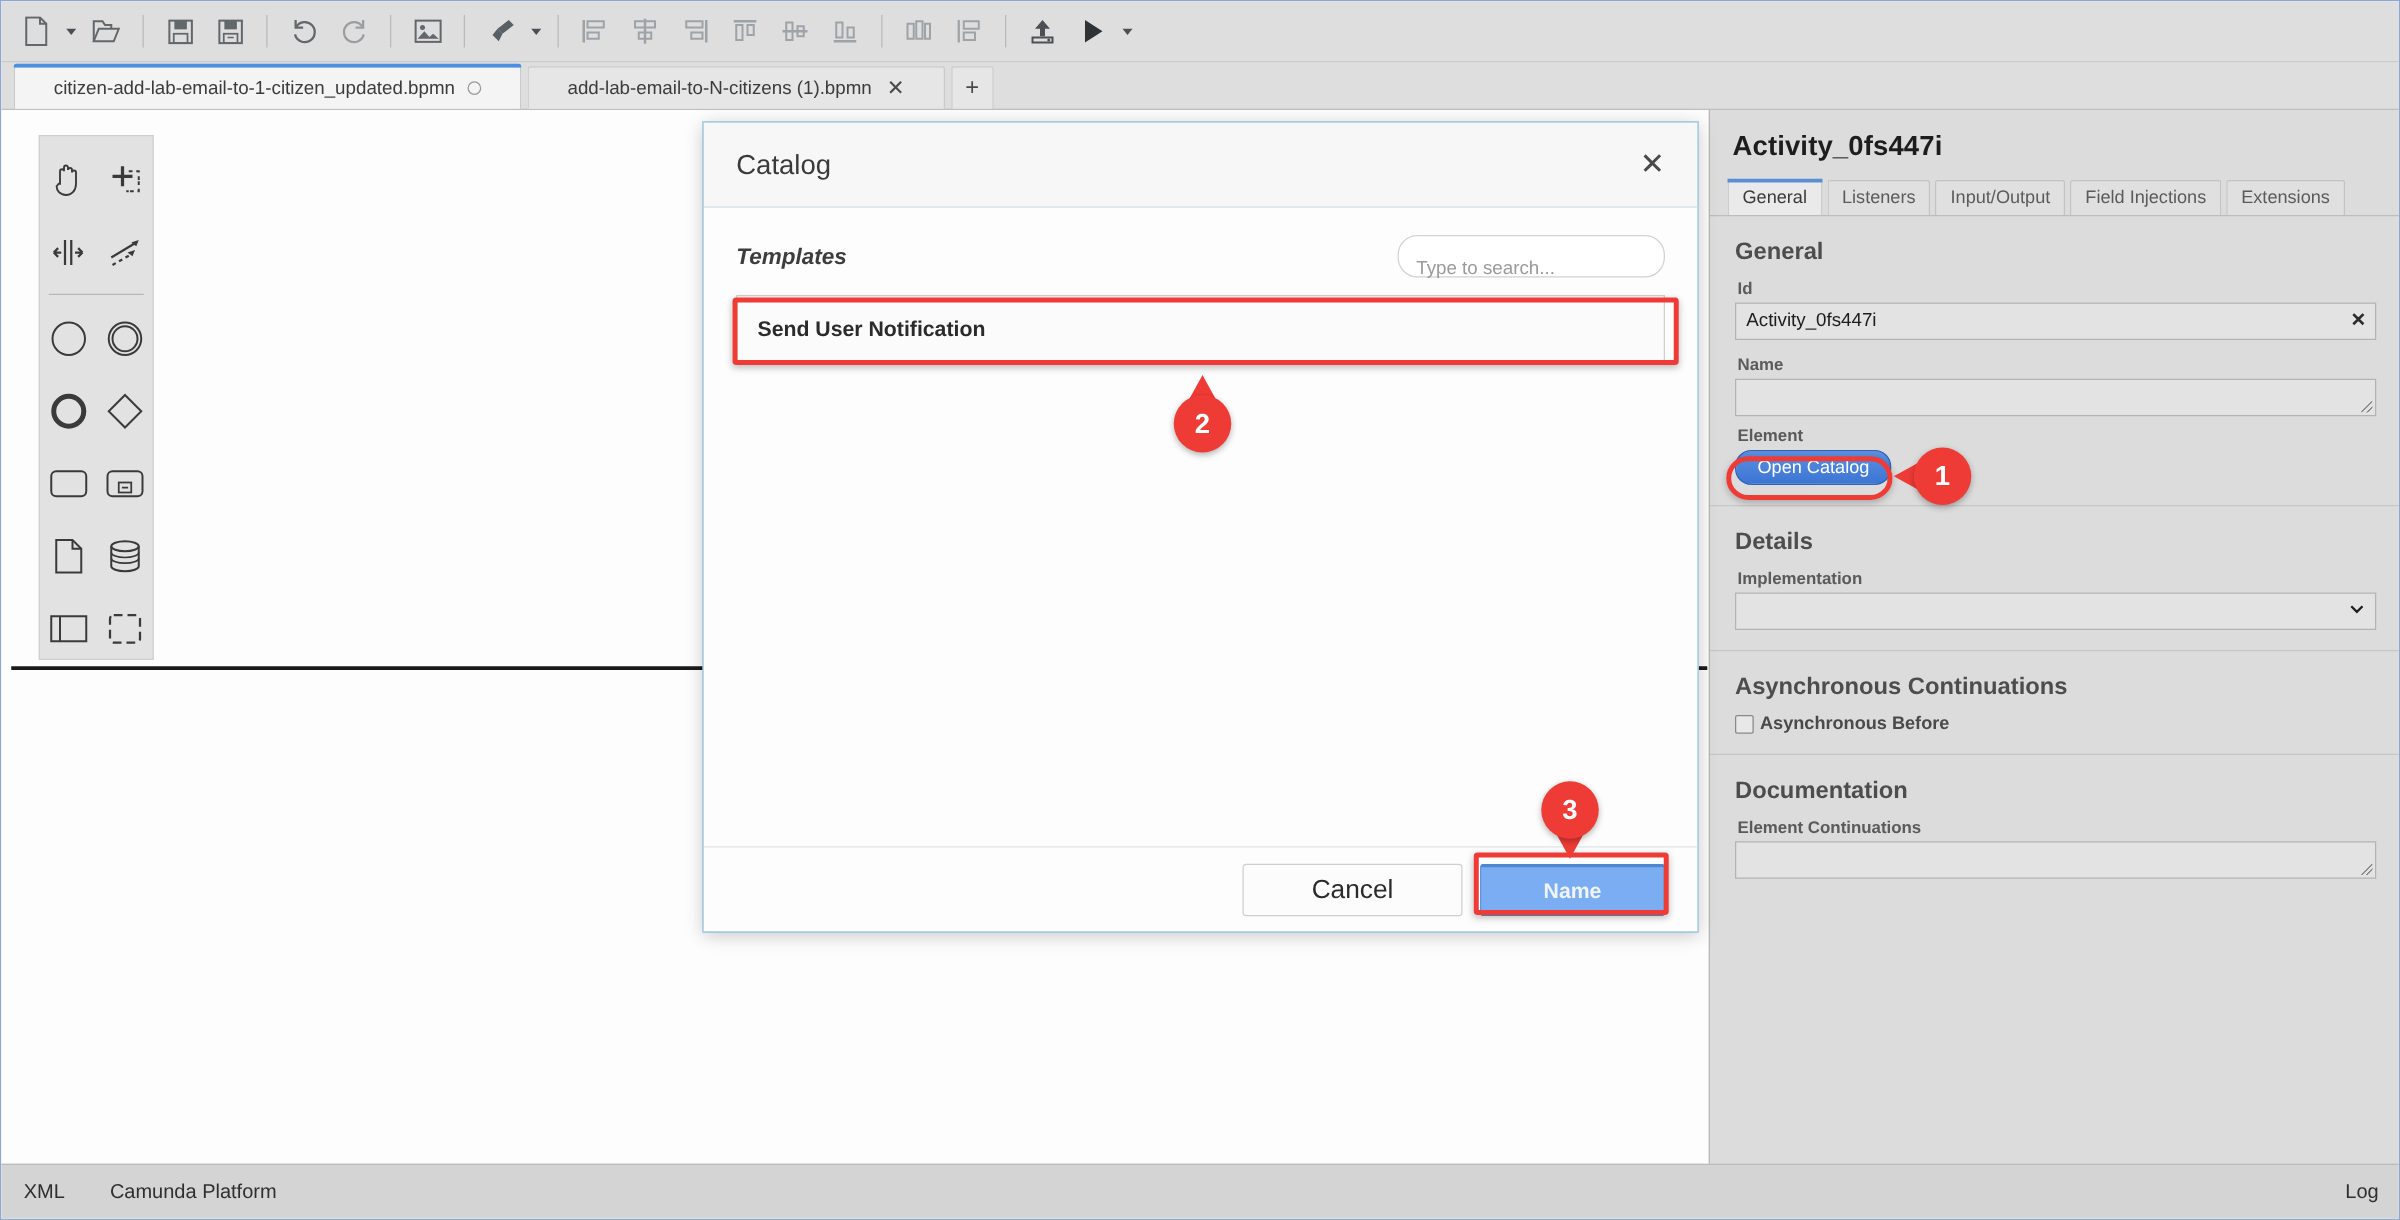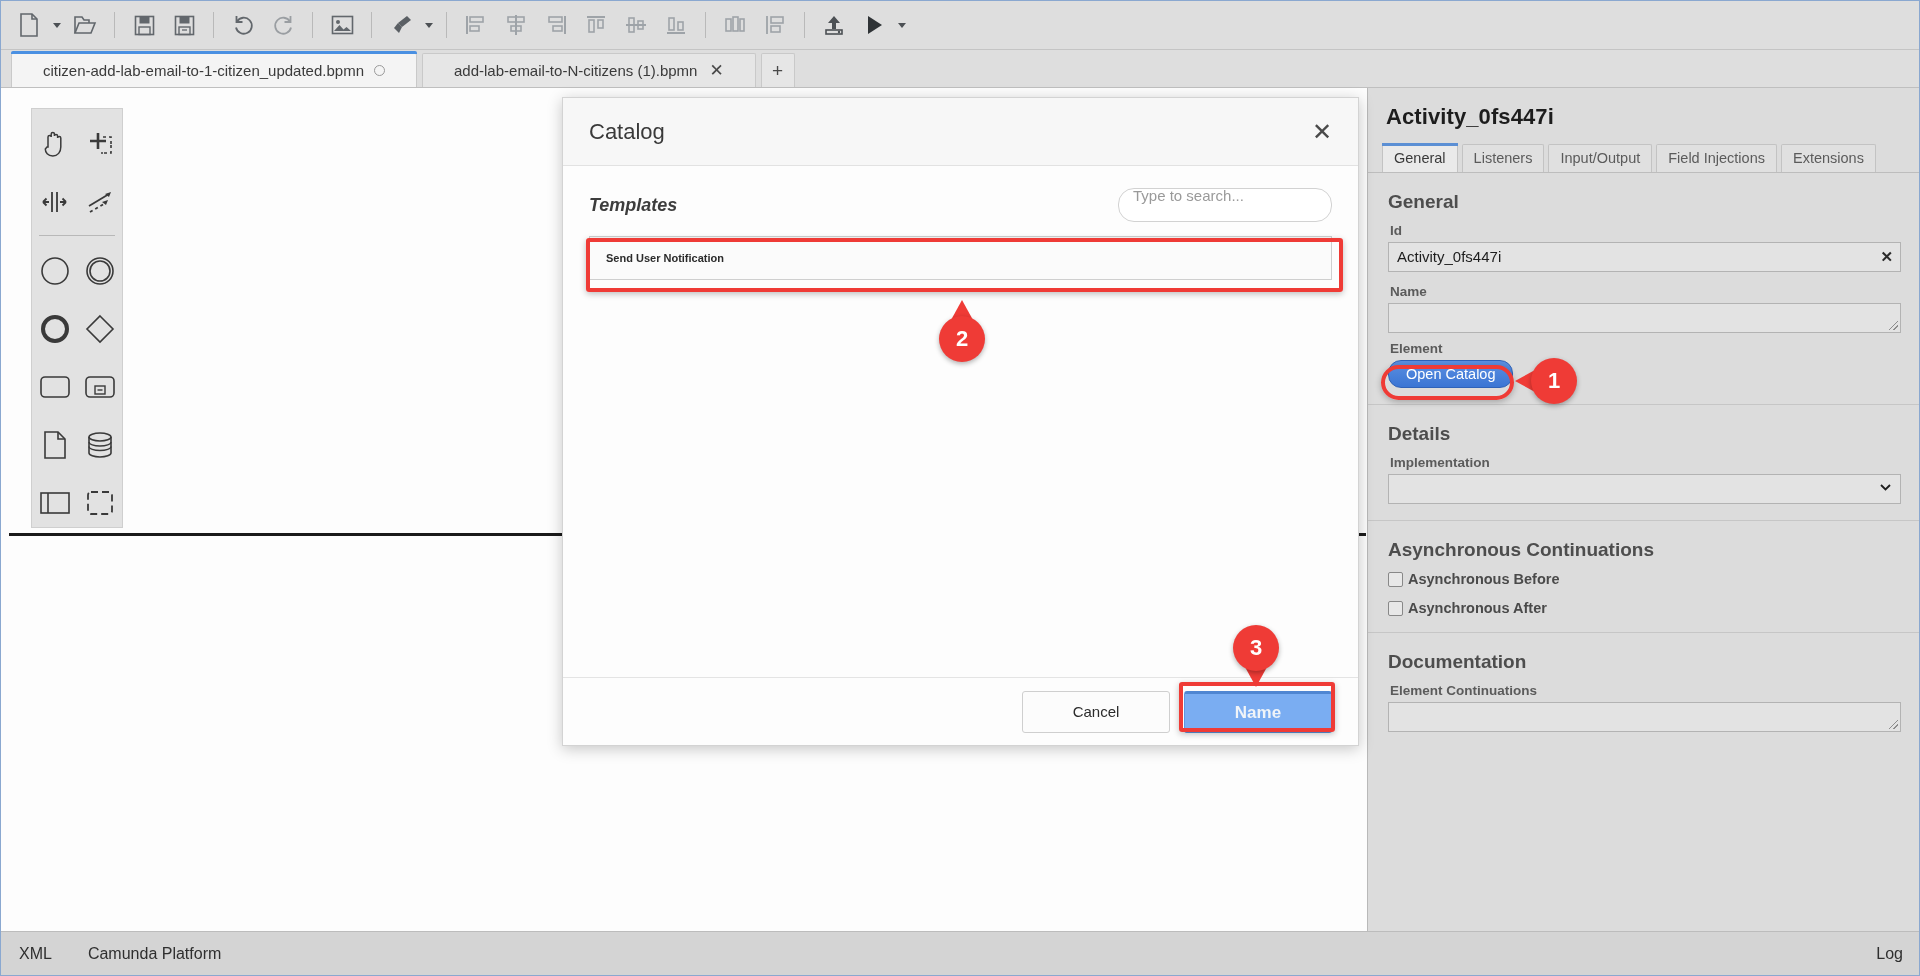--- a/index.html
+++ b/index.html
@@ -306,55 +306,55 @@
   }
   .templates-label {
     font-size: 18px; font-weight: bold; color: #3d3d3d; font-style: italic;
   }
   .search-box {
     margin-left: auto;
     width: 214px; height: 32px;
     border: 1px solid #d2d2d2;
     border-radius: 16px;
     background: #ffffff;
-    display: flex; align-items: flex-end;
+    display: flex; align-items: flex-start;
     padding: 16px 12px;
   }
   .search-box input {
     border: none; outline: none;
     flex: 1;
     font-size: 15px; color: #4a4a4a;
     font-family: "Liberation Sans", sans-serif;
     background: transparent;
   }
   .search-box input::placeholder { color: #9a9a9a; }
   .tpl-list { }
   .tpl-item {
-    height: 44px;
+    height: 56px;
     border: 1px solid #cfcfcf;
     background: #fbfbfb;
     display: flex; align-items: center;
     padding: 4px 16px;
-    font-size: 11px; font-weight: bold; color: #2b2b2b;
+    font-size: 17px; font-weight: bold; color: #2b2b2b;
   }
   .modal-foot {
     height: 68px;
     background: #fdfdfd;
     border-top: 1px solid #e4e4e4;
     display: flex; align-items: center; justify-content: flex-end;
     padding: 0 26px;
     gap: 14px;
   }
   .btn-cancel {
-    width: 148px; height: 42px;
+    width: 176px; height: 42px;
     border: 1px solid #cfcfcf;
     background: #fcfcfc;
     border-radius: 3px;
     display: flex; align-items: center; justify-content: center;
-    font-size: 15px; color: #2b2b2b;
+    font-size: 21px; color: #2b2b2b;
   }
   .btn-apply {
     width: 148px; height: 42px;
     background: #7aadf2;
     border: 1px solid #5d95de;
     border-top: 3px solid #4f86d2;
     border-radius: 3px;
     display: flex; align-items: center; justify-content: center;
     font-size: 17px; font-weight: bold; color: #f0f4f8;
   }
@@ -693,24 +693,20 @@
       </div>
     </div>
 
     <div class="sec-divider"></div>
 
     <div class="section">
       <div class="sec-head">Asynchronous Continuations</div>
       <div class="checkrow">
         <span class="checkbox"></span>
         <span>Asynchronous Before</span>
-      </div>
-      <div class="checkrow">
-        <span class="checkbox"></span>
-        <span>Asynchronous After</span>
       </div>
     </div>
 
     <div class="sec-divider"></div>
 
     <div class="section">
       <div class="sec-head">Documentation</div>
       <div class="field-label">Element Continuations</div>
       <div class="textarea"></div>
     </div>

